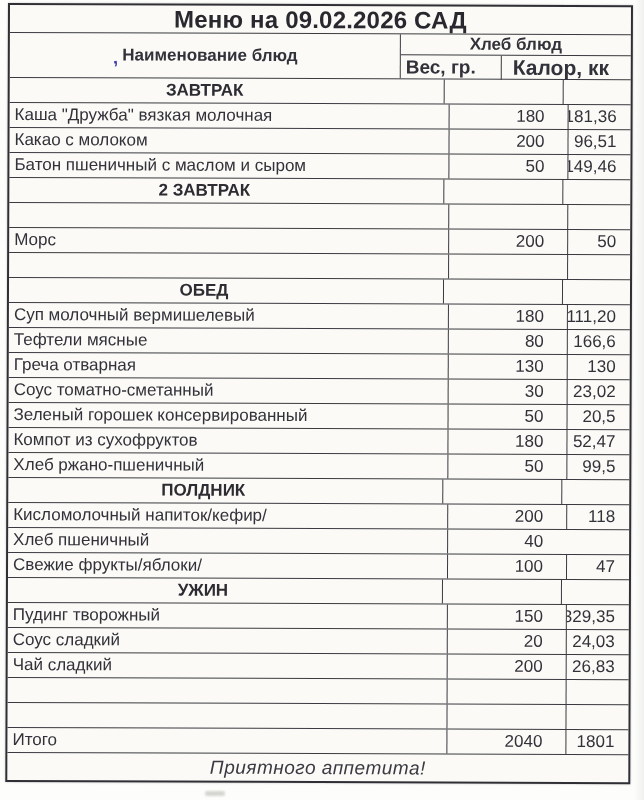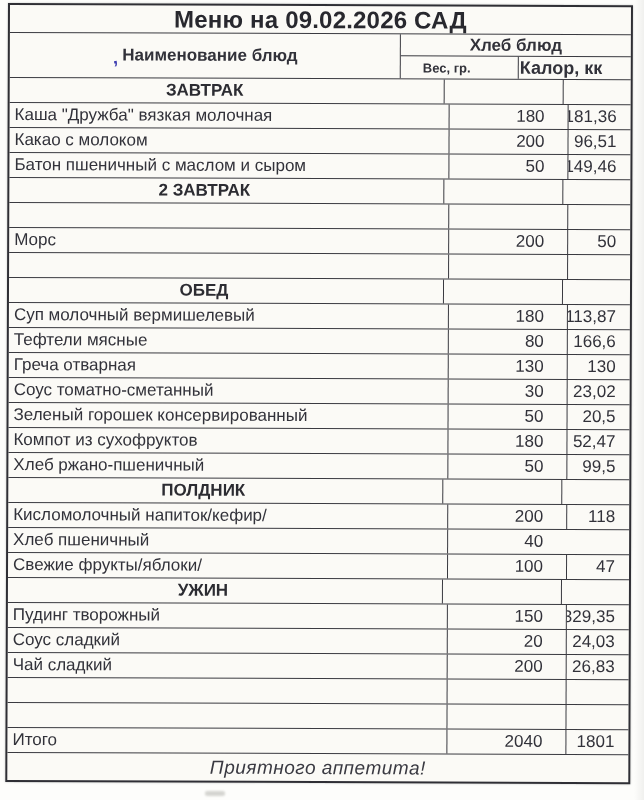--- a/index.html
+++ b/index.html
@@ -31,22 +31,22 @@
     flex:0 0 390px;display:flex;align-items:center;justify-content:center;
     font-weight:bold;font-size:17px;position:relative;
   }
   .ink{
     color:#3c3cb0;font-size:19px;font-weight:bold;margin-right:5px;
     transform:rotate(-8deg) translateY(2px);display:inline-block;
   }
   .h-right{flex:1;display:flex;flex-direction:column;border-left:1.6px solid #3a3a40;}
   .h-group{height:21px;display:flex;align-items:center;justify-content:center;font-weight:bold;font-size:17px;}
   .h-sub{flex:1;display:flex;border-top:1.6px solid #3a3a40;}
-  .h-weight{flex:0 0 95px;display:flex;align-items:center;padding-left:22px;font-weight:bold;font-size:13px;}
-  .h-cal{flex:1;display:flex;align-items:center;padding-left:1px;border-left:1.6px solid #3a3a40;font-weight:bold;font-size:18px;}
+  .h-weight{flex:0 0 95px;display:flex;align-items:center;padding-left:5px;font-weight:bold;font-size:19px;}
+  .h-cal{flex:1;display:flex;align-items:center;padding-left:11px;border-left:1.6px solid #3a3a40;font-weight:bold;font-size:21px;}
   .row{display:flex;height:24px;border-top:1.6px solid #3a3a40;font-size:17px;}
   .c{display:flex;align-items:center;overflow:hidden;white-space:nowrap;}
   .c.name{flex:0 0 390px;padding-left:5px;}
   .c.w{flex:0 0 95px;border-left:1.6px solid #3a3a40;justify-content:flex-end;padding-right:23px;margin-left:44px;}
   .c.k{flex:1;border-left:1.6px solid #3a3a40;justify-content:flex-end;padding-right:14px;}
   .row.section .c.name{justify-content:center;font-weight:bold;padding-left:0;color:#2c2c32;}
   .row.footer{height:27px;}
   .row.footer .c.full{
     flex:1;justify-content:center;font-style:italic;font-size:19px;
     letter-spacing:0.5px;color:#3a3a42;
@@ -118,21 +118,21 @@
         <div class="c k"></div>
       </div>
       <div class="row section">
         <div class="c name">ОБЕД</div>
         <div class="c w"></div>
         <div class="c k"></div>
       </div>
       <div class="row item">
         <div class="c name">Суп молочный вермишелевый</div>
         <div class="c w">180</div>
-        <div class="c k">113,87</div>
+        <div class="c k">111,20</div>
       </div>
       <div class="row item">
         <div class="c name">Тефтели мясные</div>
         <div class="c w">80</div>
         <div class="c k">166,6</div>
       </div>
       <div class="row item">
         <div class="c name">Греча отварная</div>
         <div class="c w">130</div>
         <div class="c k">130</div>

